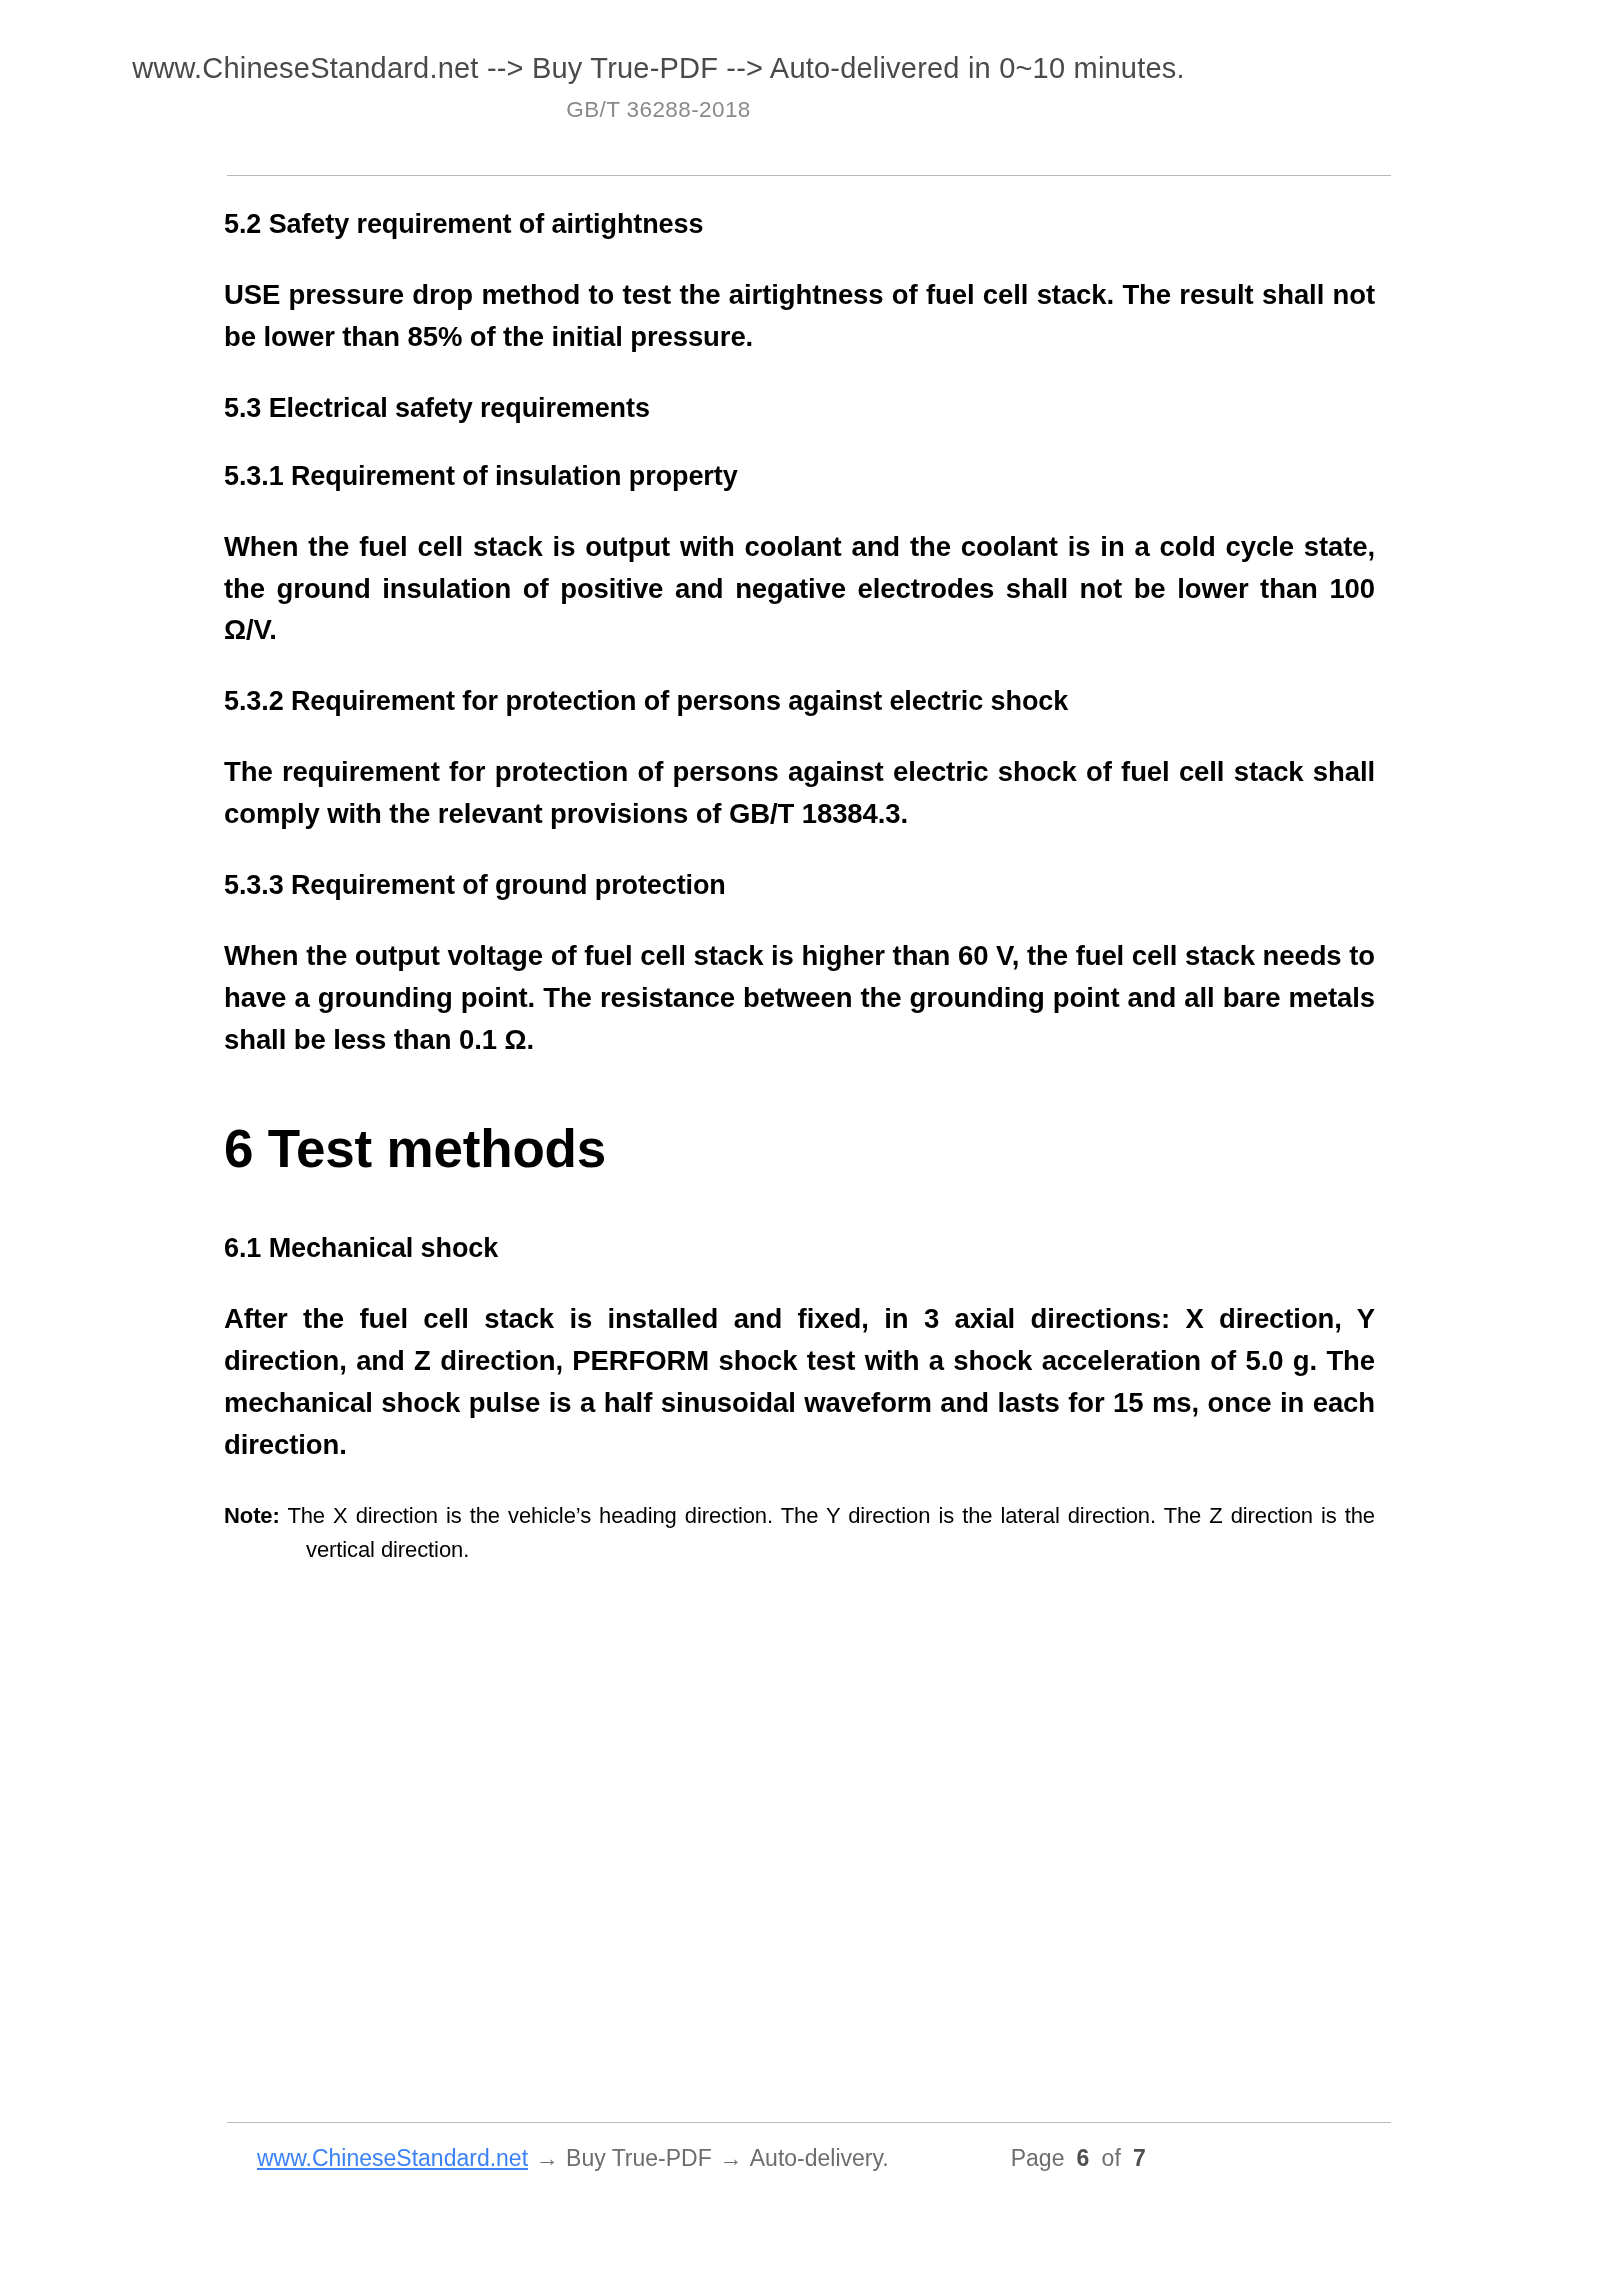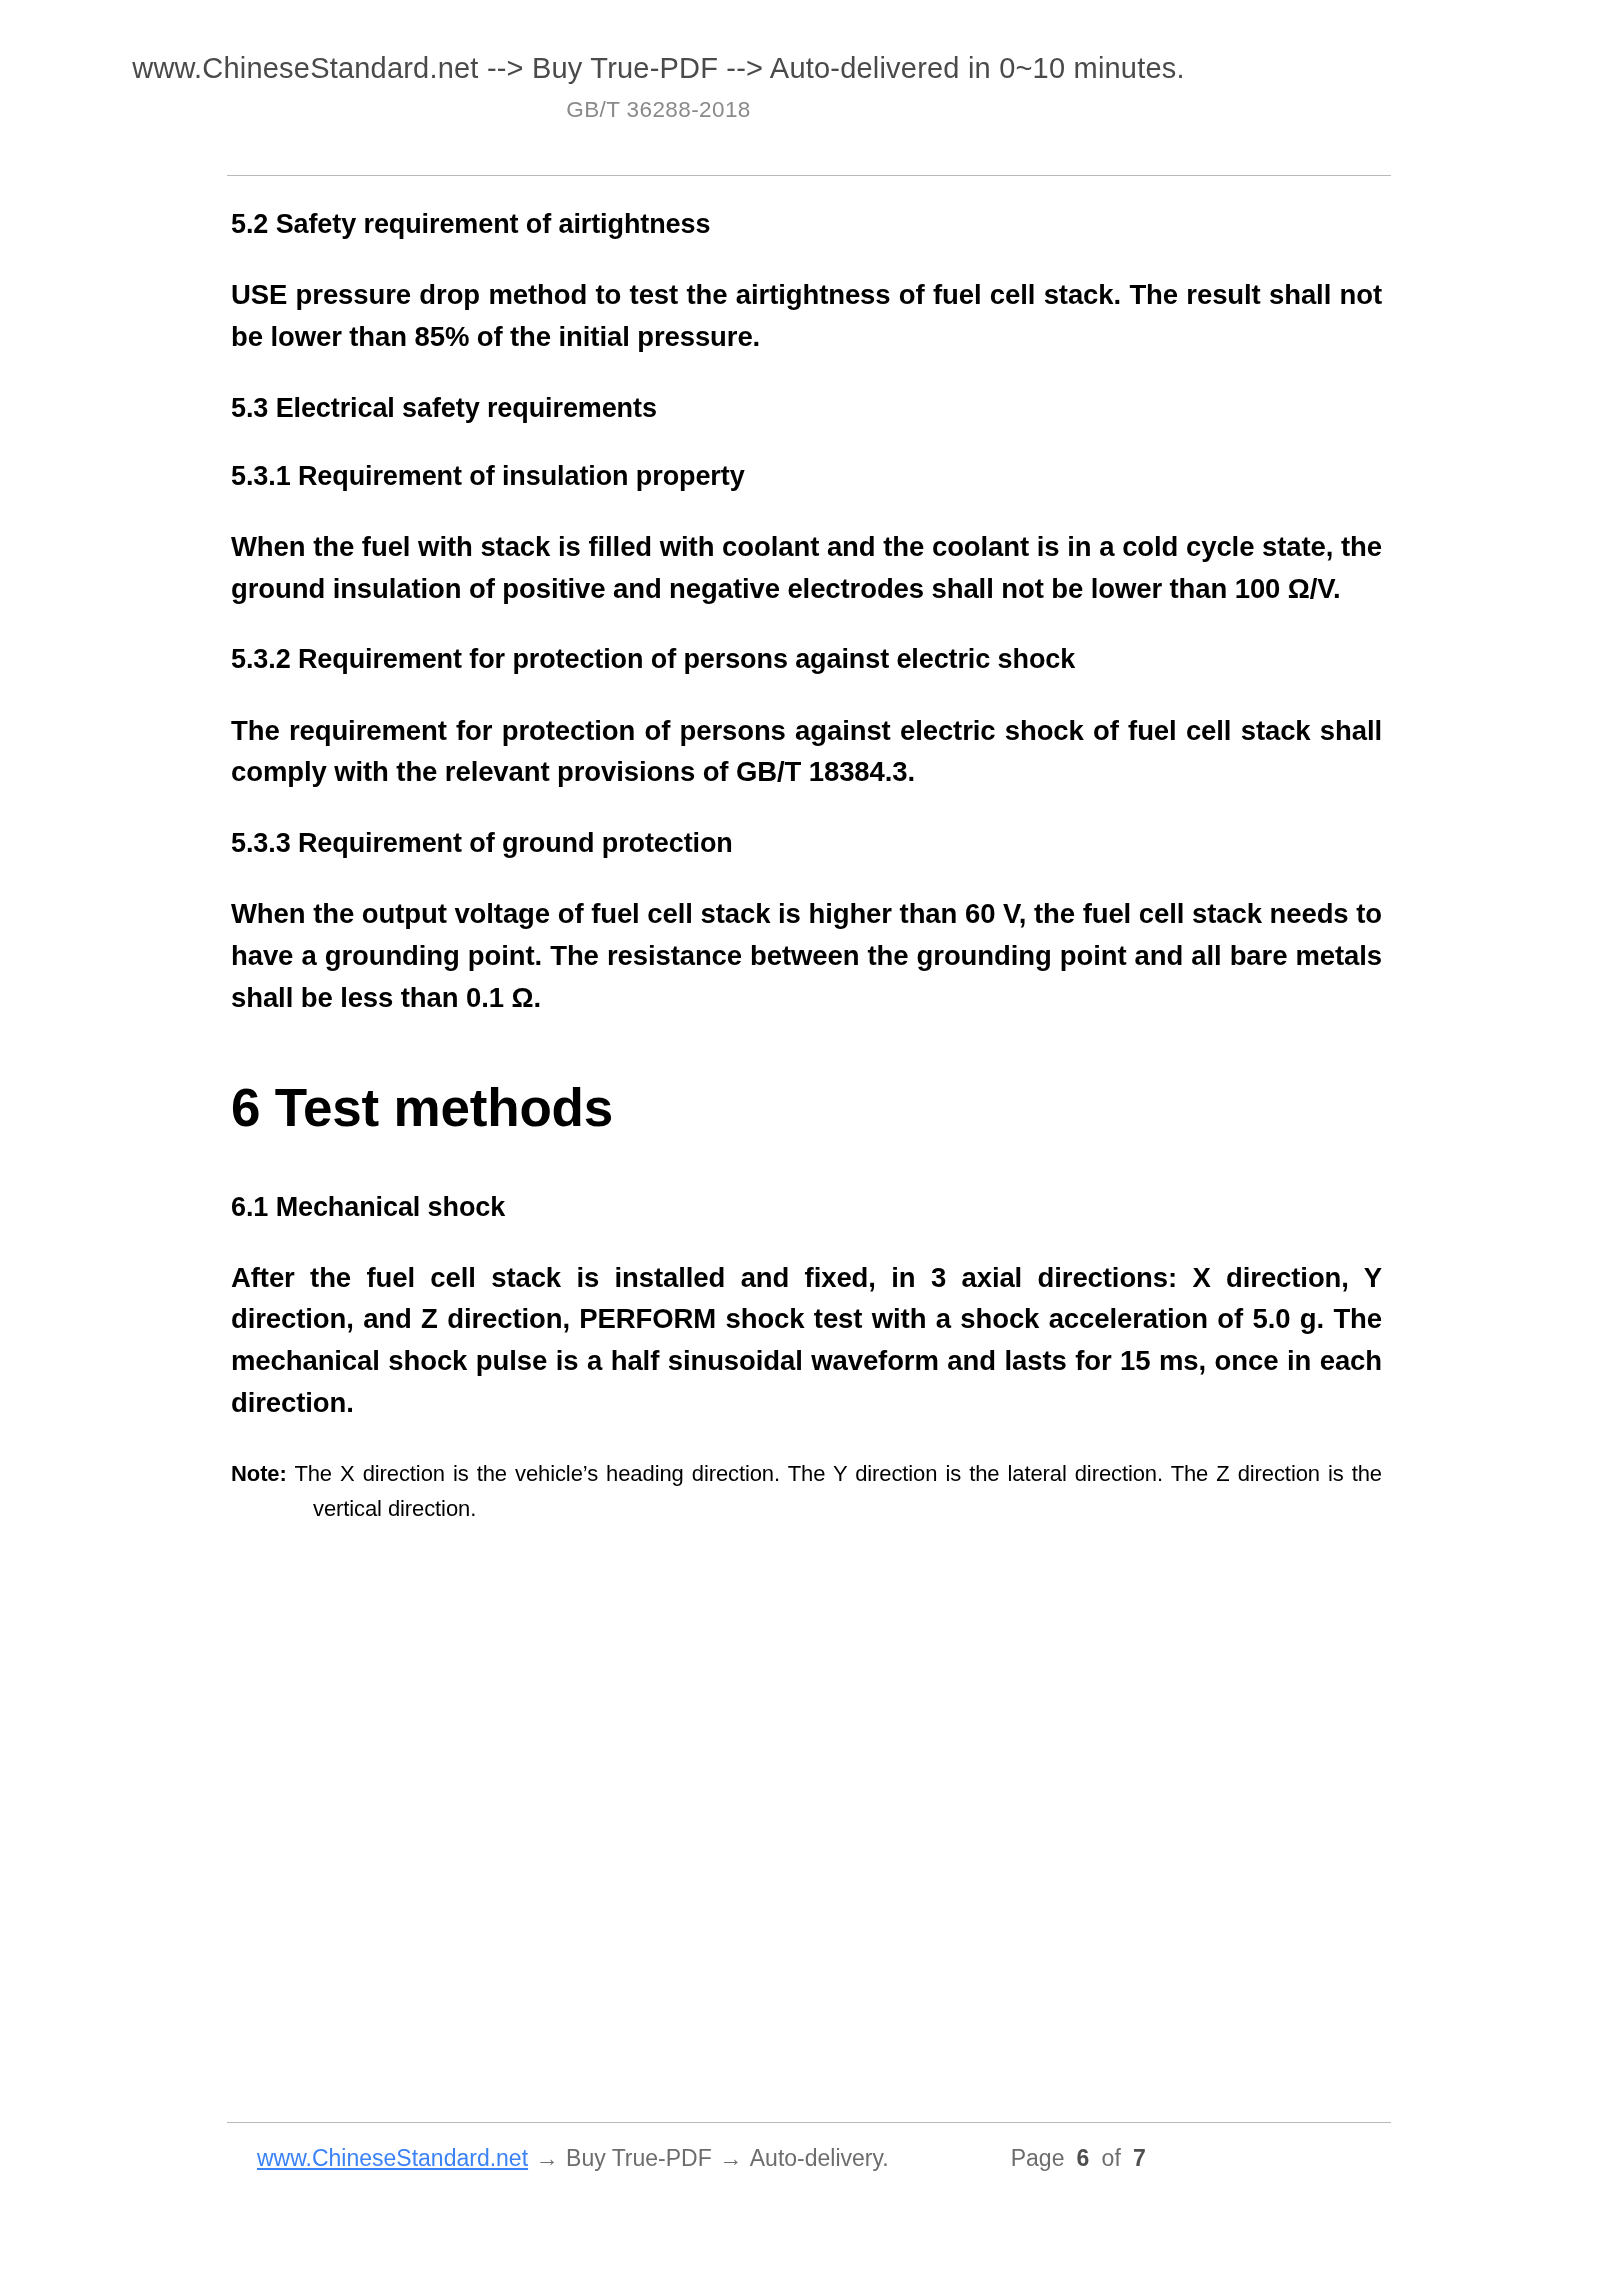--- a/index.html
+++ b/index.html
@@ -48,21 +48,21 @@
     left: 227px;
     width: 1164px;
     height: 0.8px;
     background: #b9b9b9;
   }
 
   
   .content {
     position: absolute;
     top: 207px;
-    left: 231px;
+    left: 224px;
     width: 1151px;
   }
   h2.sub-heading {
     font-size: 27px;
     font-weight: bold;
     margin: 0;
     padding: 0;
     line-height: 1.3;
     letter-spacing: -0.1px;
   }
@@ -166,21 +166,21 @@
     <h2 class="sub-heading">5.2 Safety requirement of airtightness</h2>
     <div class="gap-after-heading"></div>
     <p class="body-text">USE pressure drop method to test the airtightness of fuel cell stack. The result shall not be lower than 85% of the initial pressure.</p>
     <div class="gap-after-para"></div>
 
     <h2 class="sub-heading">5.3 Electrical safety requirements</h2>
     <div class="gap-after-para"></div>
 
     <h2 class="sub-heading">5.3.1 Requirement of insulation property</h2>
     <div class="gap-after-heading"></div>
-    <p class="body-text">When the fuel with stack is filled with coolant and the coolant is in a cold cycle state, the ground insulation of positive and negative electrodes shall not be lower than 100 Ω/V.</p>
+    <p class="body-text">When the fuel cell stack is output with coolant and the coolant is in a cold cycle state, the ground insulation of positive and negative electrodes shall not be lower than 100 Ω/V.</p>
     <div class="gap-after-para"></div>
 
     <h2 class="sub-heading">5.3.2 Requirement for protection of persons against electric shock</h2>
     <div class="gap-after-heading"></div>
     <p class="body-text">The requirement for protection of persons against electric shock of fuel cell stack shall comply with the relevant provisions of GB/T 18384.3.</p>
     <div class="gap-after-para"></div>
 
     <h2 class="sub-heading">5.3.3 Requirement of ground protection</h2>
     <div class="gap-after-heading"></div>
     <p class="body-text">When the output voltage of fuel cell stack is higher than 60 V, the fuel cell stack needs to have a grounding point. The resistance between the grounding point and all bare metals shall be less than 0.1 Ω.</p>

